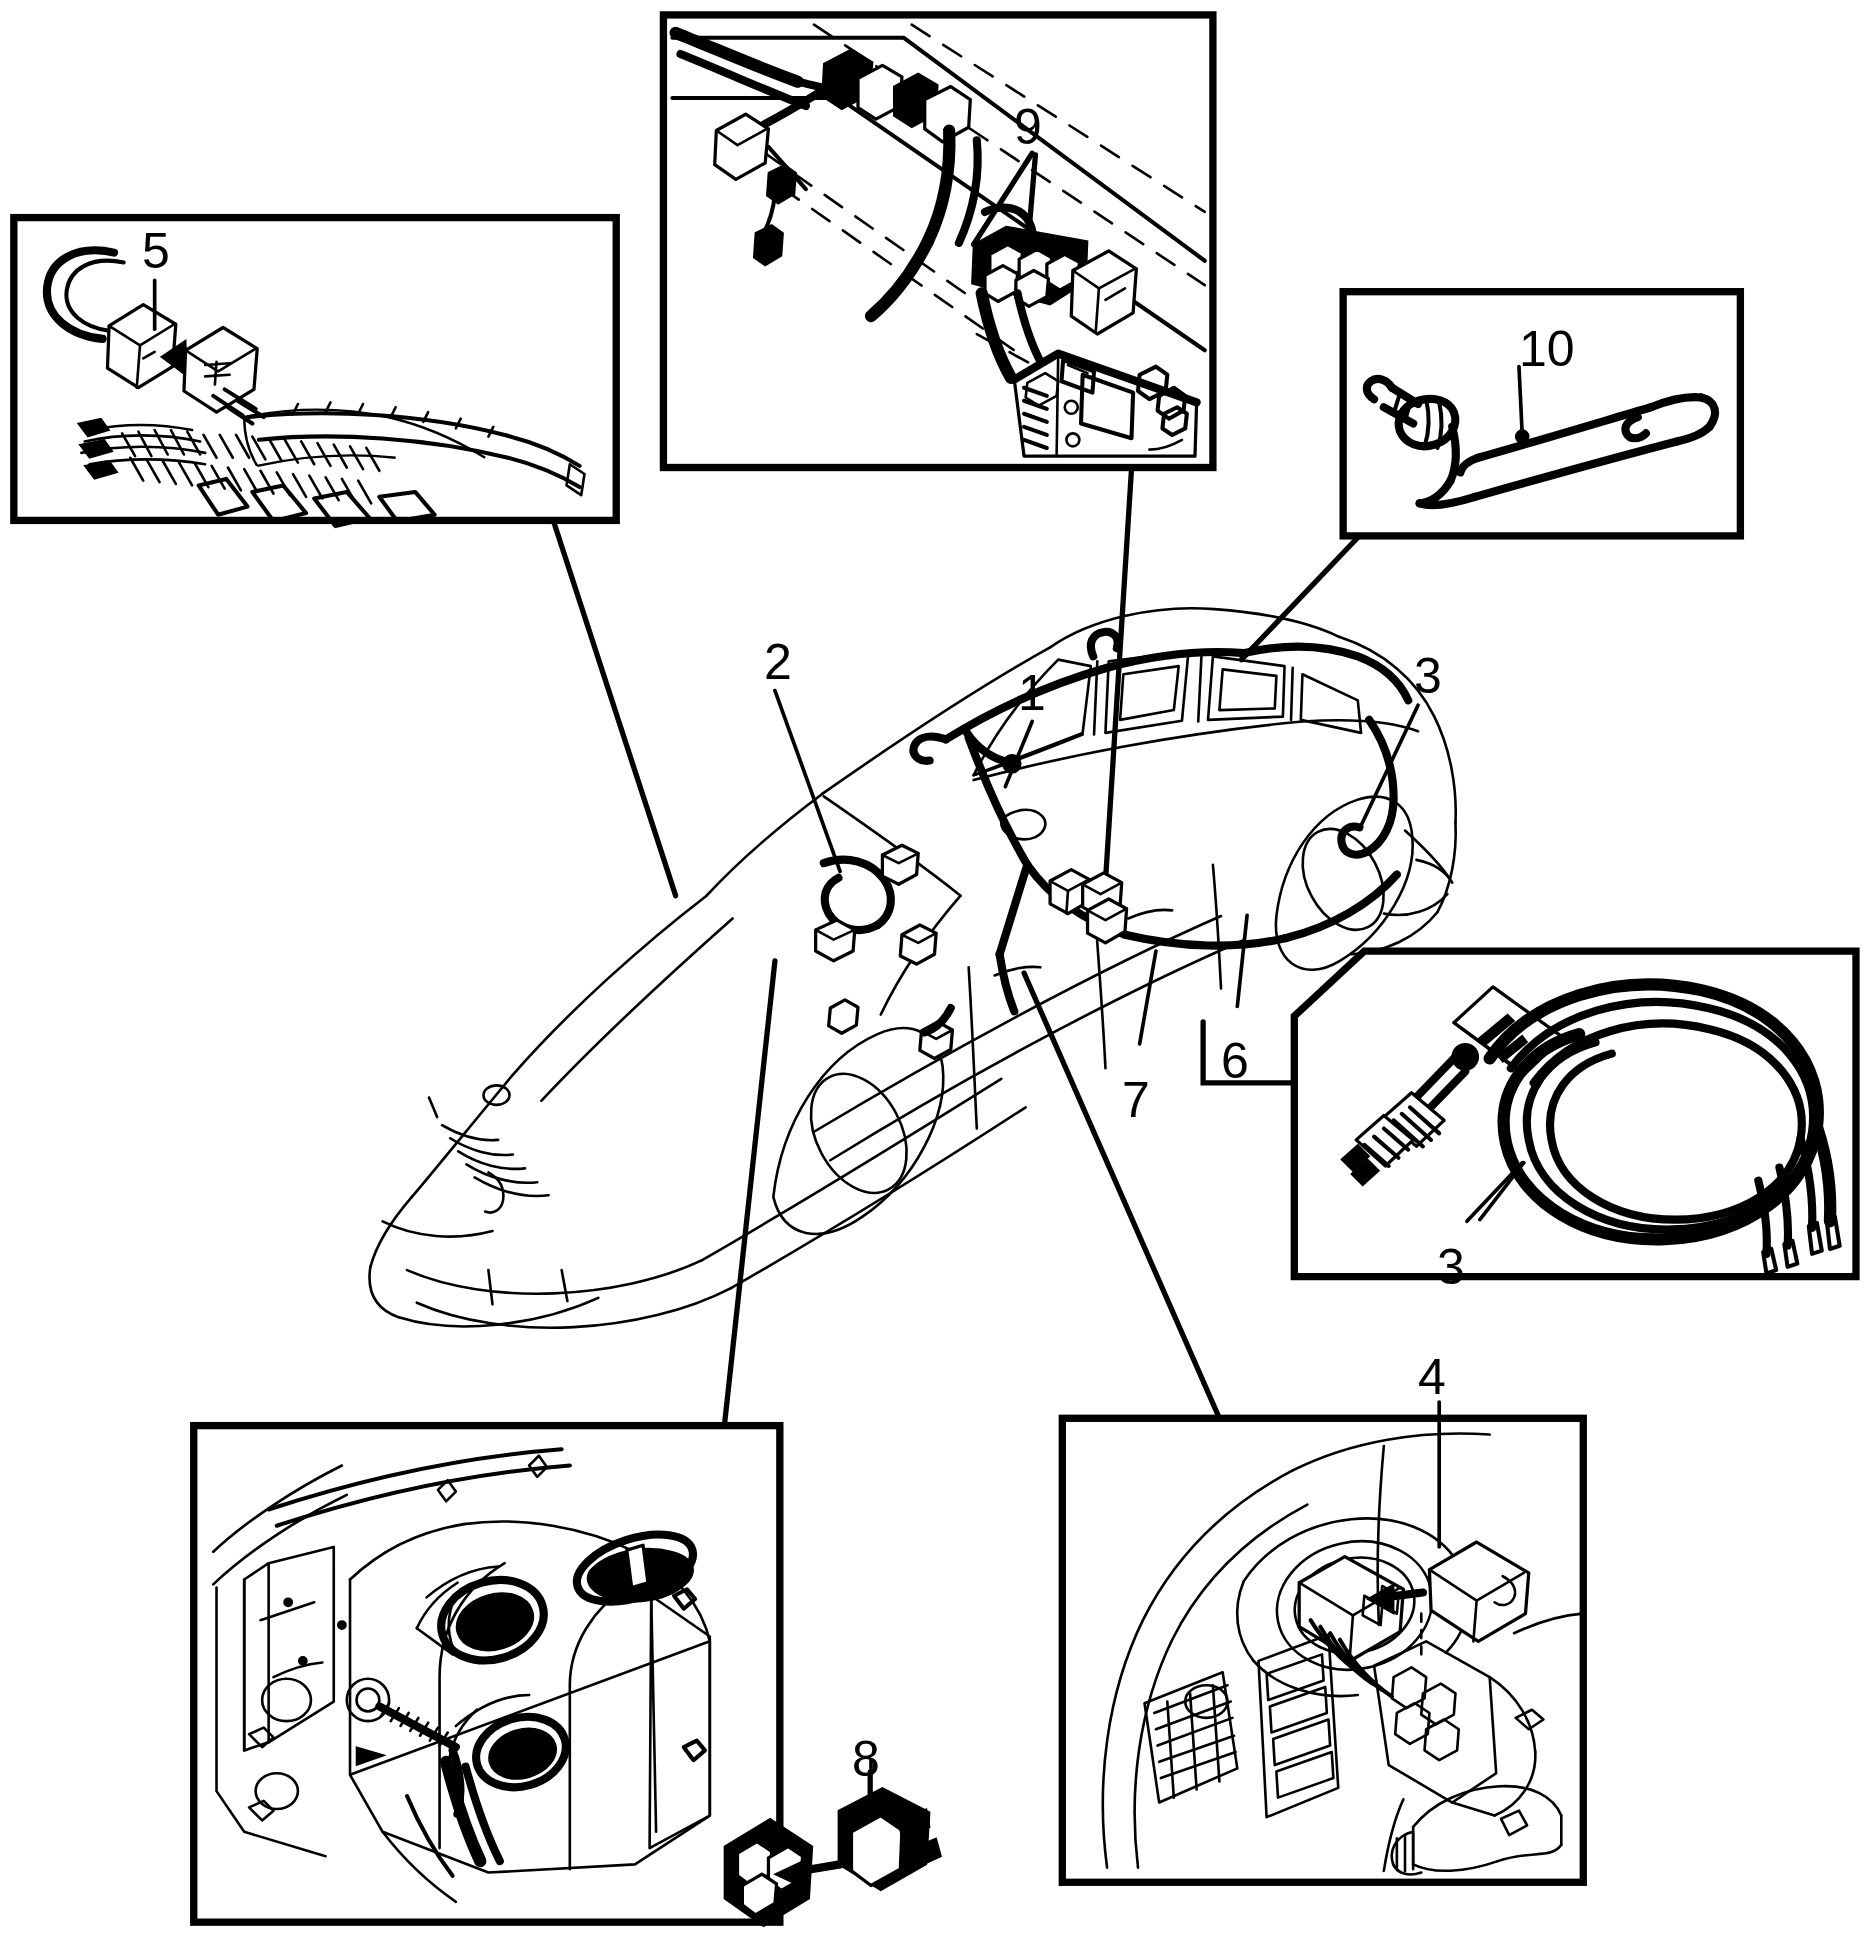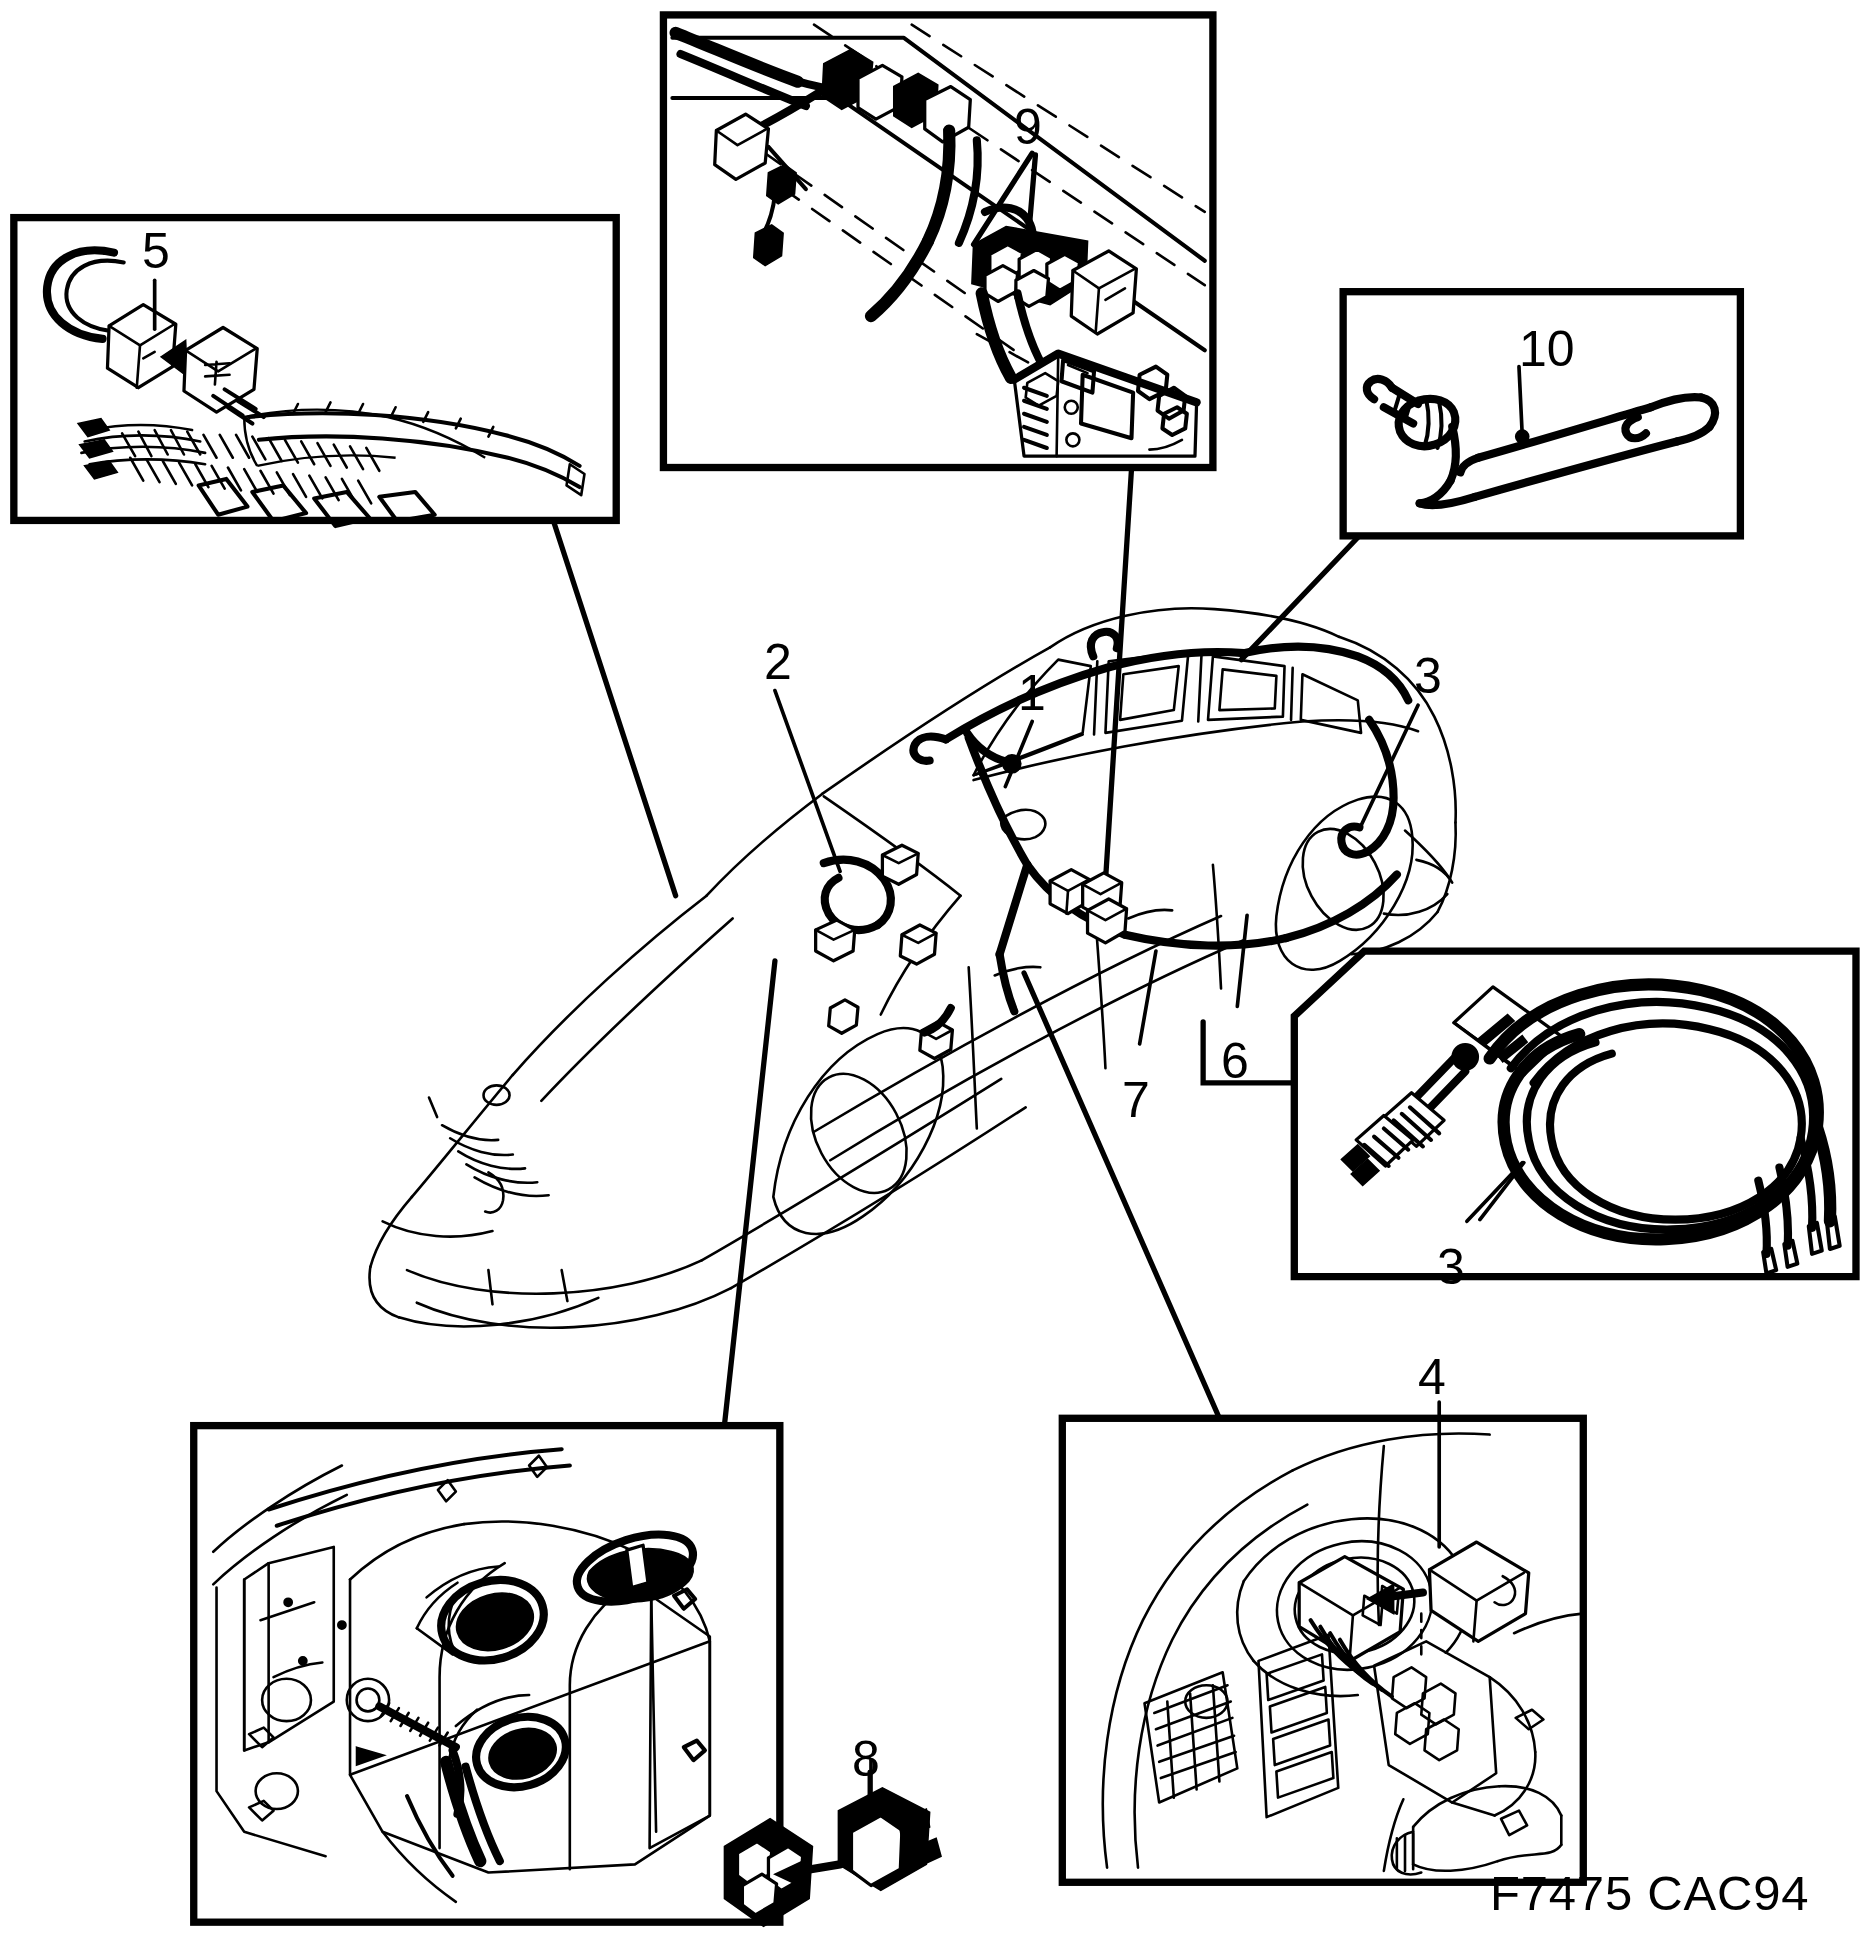--- a/index.html
+++ b/index.html
@@ -633,16 +633,15 @@
   <div class="callout" style="left:1414px; top:651px;">3</div>
   <div class="callout" style="left:1418px; top:1352px;">4</div>
   <div class="callout" style="left:142px;  top:226px;">5</div>
   <div class="callout" style="left:1221px; top:1036px;">6</div>
   <div class="callout" style="left:1122px; top:1075px;">7</div>
   <div class="callout" style="left:852px; top:1734px;">8</div>
   <div class="callout" style="left:1014px; top:102px;">9</div>
   <div class="callout" style="left:1501px; top:324px;margin-left:18px;">10</div>
   <div class="callout" style="left:1437px; top:1242px;">3</div>
 
-  <div class="caption" style="left:1490px; top:1865px;">F7475 CAC94</div>
 
 </div>
 
 
 </body></html>

